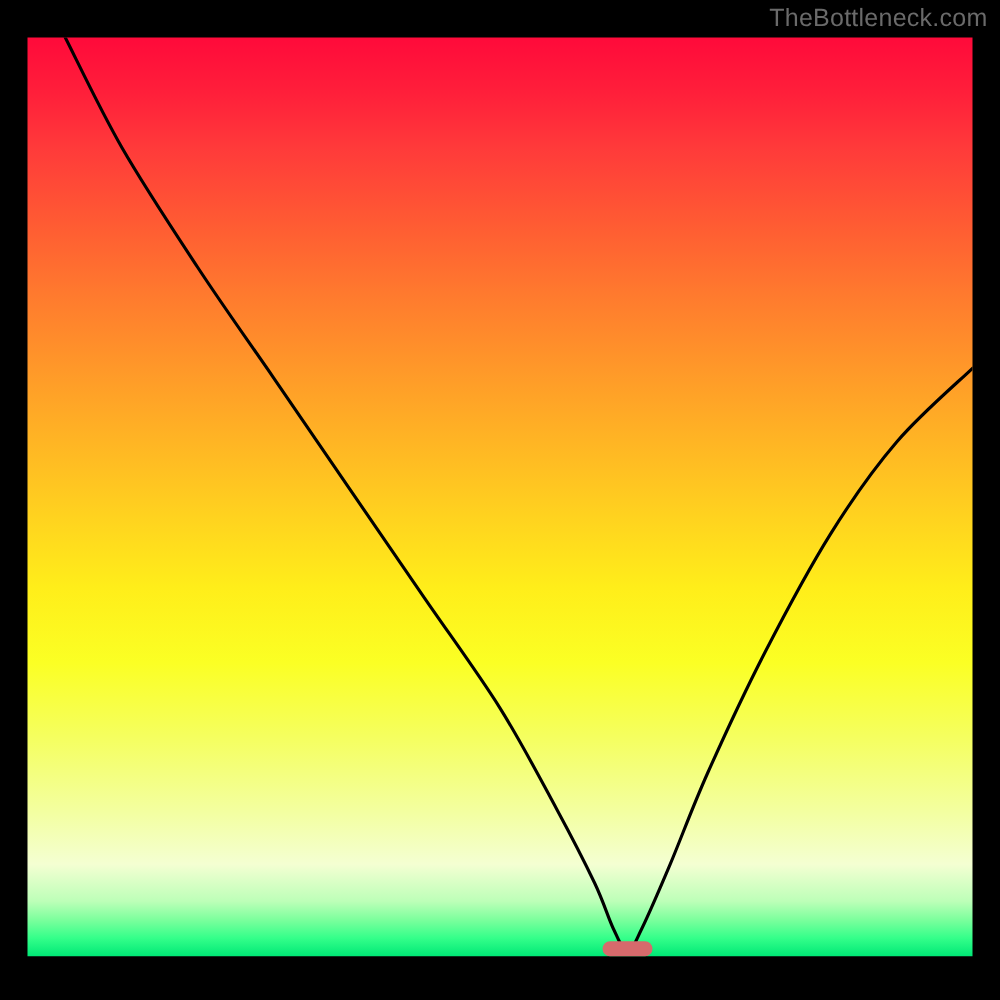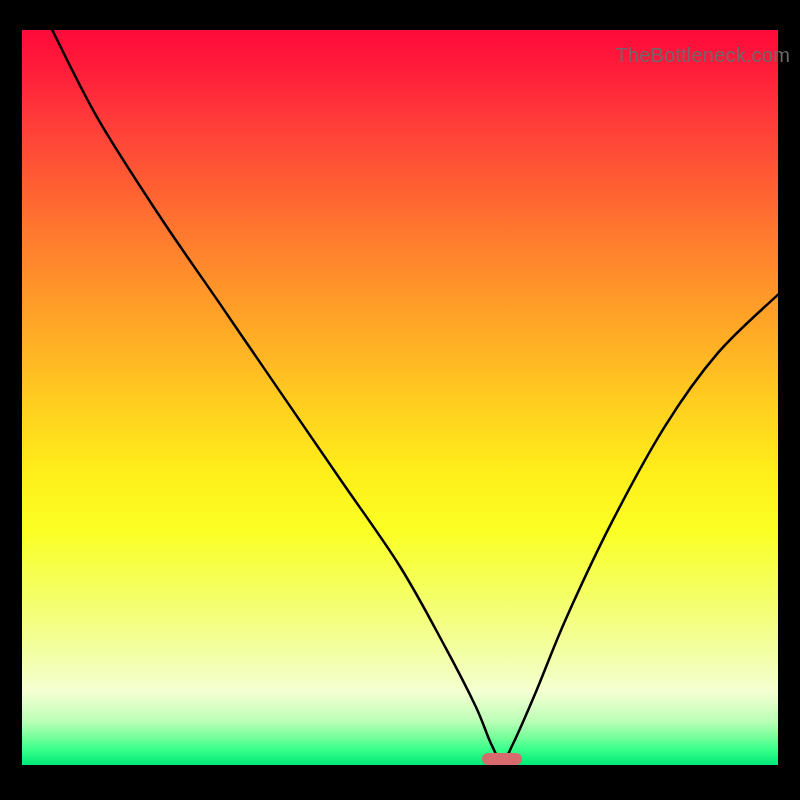--- a/index.html
+++ b/index.html
@@ -20,21 +20,20 @@
   .watermark {
     position: absolute;
     top: 4px;
     right: 10px;
     color: #6a6a6a;
     font-size: 20px;
     font-weight: 500;
     letter-spacing: 0.2px;
     z-index: 5;
     user-select: none;
-    margin-top: 40px;
   }
   .plot {
     position: absolute;
     left: 22px;
     top: 30px;
     width: 756px;
     height: 735px;
     background: linear-gradient(to bottom,
       #ff0a3a 0%,
       #ff1f3a 6%,

